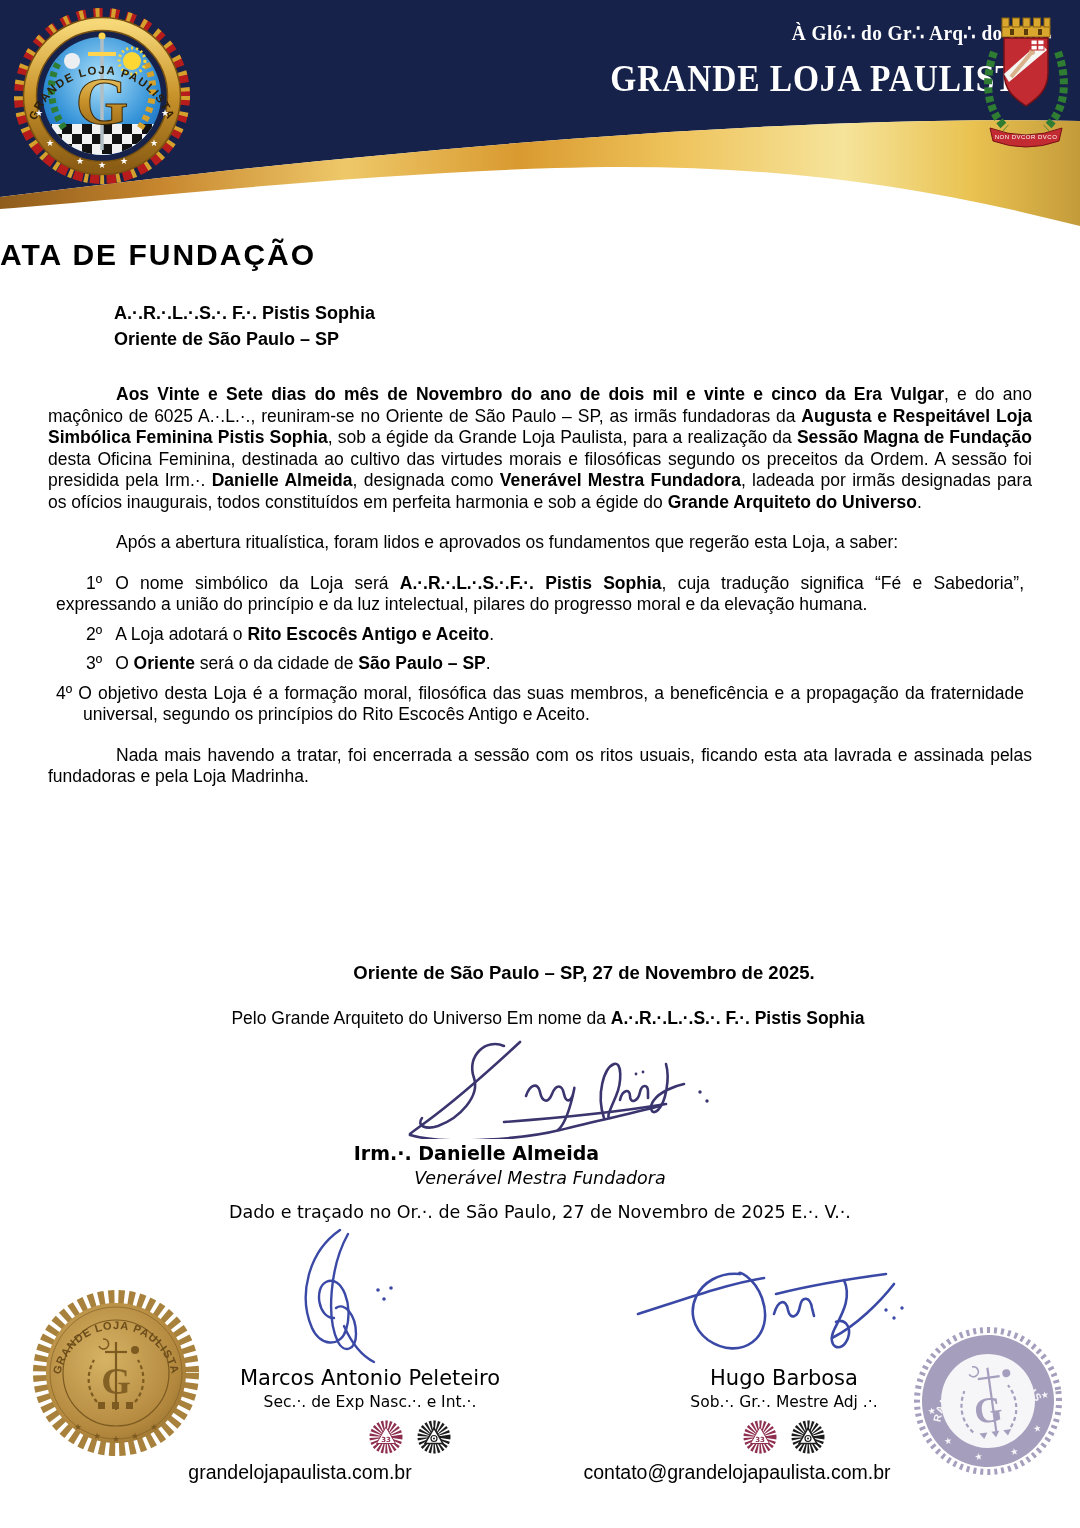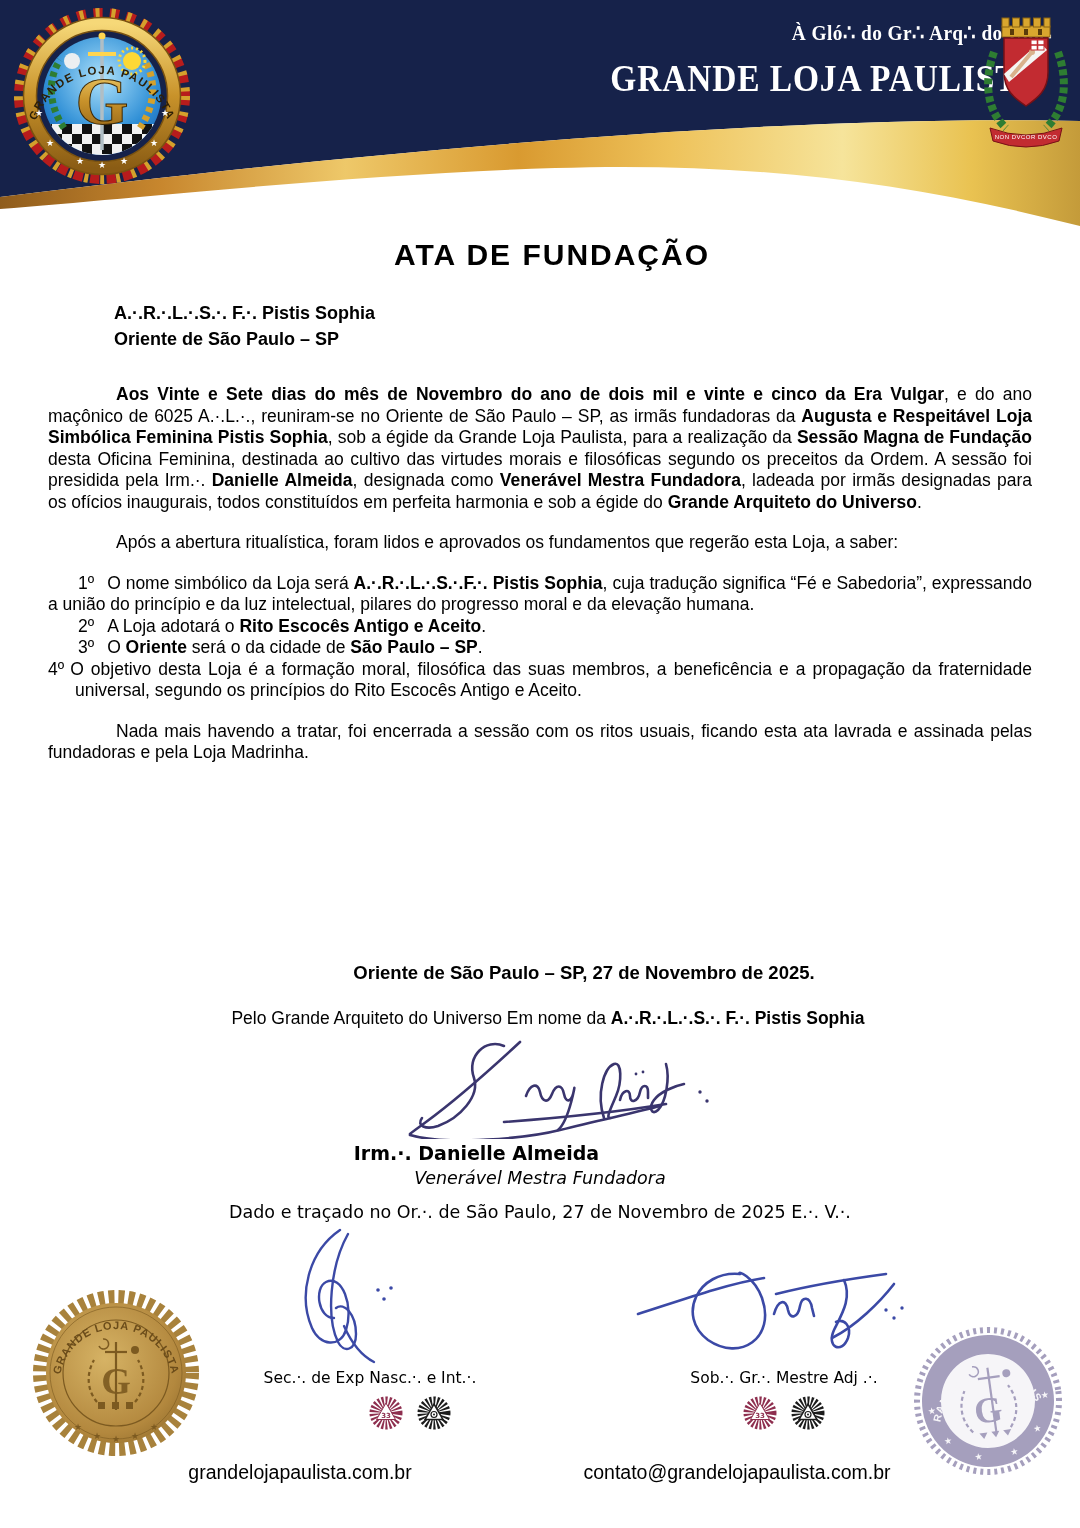--- a/index.html
+++ b/index.html
@@ -10,28 +10,28 @@
   .hdr-svg{position:absolute;top:0;left:0;}
   .hdr-texts{position:absolute;left:110px;right:10px;top:20px;text-align:right;color:#fff;
              font-family:"Liberation Serif",serif;}
   .dedication{font-size:22px;font-weight:700;letter-spacing:.5px;}
   .orgname{margin-top:10px;font-size:38px;font-weight:700;letter-spacing:1px;}
   .squeeze{display:inline-block;transform:scaleX(.88);transform-origin:center;}
   .badge{position:absolute;left:12px;top:6px;}
   .crest{position:absolute;left:980px;top:10px;}
 
   
-  .doc-title{position:absolute;top:238px;left:0;width:1040px;text-align:center;
-             font-size:30px;font-weight:700;letter-spacing:2px;margin-left:32px;}
+  .doc-title{position:absolute;top:238px;left:0;width:1040px;
+             font-size:30px;font-weight:700;letter-spacing:2px;}
   .lodge{position:absolute;left:114px;top:300px;font-weight:700;font-size:18px;line-height:26px;}
   .bodytext{position:absolute;left:48px;top:384px;width:984px;font-size:17.5px;line-height:21.5px;
             text-align:justify;}
   .p{margin:0 0 19px 0;}
   .ind{text-indent:68px;}
-  .item{margin:0;}
+  .item{margin:8px;}
   .i13{text-indent:30px;}
   .i4{padding-left:27px;text-indent:-27px;}
   .num13{margin-right:13px;}
   .num4{margin-right:6px;}
   .mb18{margin-bottom:19px;}
 
   .dateline{position:absolute;top:962px;left:0;width:1080px;text-align:center;
             font-weight:700;font-size:18.5px;padding-left:44px;}
   .invocation{position:absolute;top:1008px;left:8px;width:1080px;text-align:center;font-size:17.5px;}
 
@@ -273,20 +273,21 @@
     <path d="M62,4 C30,26 20,70 34,102 C42,120 62,122 68,104 C76,80 64,48 48,56 C36,62 40,92 56,92"></path>
     <path d="M70,8 C52,40 48,92 60,116 C66,128 78,124 78,108 C78,88 66,76 58,82"></path>
     <path d="M66,100 C74,118 84,130 96,136"></path>
     <g fill="#3b49a6" stroke="none">
       <circle cx="100" cy="64" r="1.8"></circle>
         <circle cx="106" cy="73" r="1.8"></circle>
         <circle cx="113" cy="62" r="1.8"></circle>
     </g>
   </svg>
   <div class="signer signer-left">
+    <div class="name">Marcos Antonio Peleteiro</div>
     <div class="role">Sec.·. de Exp Nasc.·. e Int.·.</div>
     <div class="emblems shift">
       <svg width="36" height="36" viewBox="0 0 36 36">
         <circle cx="18" cy="18" r="10" fill="none" stroke="#8e2f4f" stroke-width="13" stroke-dasharray="1.6 1.3"></circle>
         <polygon points="18,8 27.5,24.5 8.5,24.5" fill="#fff" stroke="#8e2f4f" stroke-width="1"></polygon>
         <text x="18" y="22.5" font-size="7" font-weight="bold" fill="#8e2f4f" text-anchor="middle">33</text>
       </svg>
       <svg width="36" height="36" viewBox="0 0 36 36">
         <circle cx="18" cy="18" r="10" fill="none" stroke="#1c1c1c" stroke-width="13" stroke-dasharray="1.6 1.3"></circle>
         <polygon points="18,9 27,24.5 9,24.5" fill="#fff" stroke="#1c1c1c" stroke-width="1.5"></polygon>
@@ -303,20 +304,21 @@
     <path d="M140,44 C180,34 220,28 250,24"></path>
     <path d="M208,30 C216,48 206,64 198,80 C190,98 206,104 212,88 C216,76 208,68 200,72"></path>
     <path d="M196,88 C220,76 244,52 258,34"></path>
     <g fill="#3b49a6" stroke="none">
       <circle cx="250" cy="60" r="1.7"></circle>
         <circle cx="258" cy="68" r="1.7"></circle>
         <circle cx="266" cy="58" r="1.7"></circle>
     </g>
   </svg>
   <div class="signer signer-right">
+    <div class="name">Hugo Barbosa</div>
     <div class="role">Sob.·. Gr.·. Mestre Adj .·.</div>
     <div class="emblems">
       <svg width="36" height="36" viewBox="0 0 36 36">
         <circle cx="18" cy="18" r="10" fill="none" stroke="#8e2f4f" stroke-width="13" stroke-dasharray="1.6 1.3"></circle>
         <polygon points="18,8 27.5,24.5 8.5,24.5" fill="#fff" stroke="#8e2f4f" stroke-width="1"></polygon>
         <text x="18" y="22.5" font-size="7" font-weight="bold" fill="#8e2f4f" text-anchor="middle">33</text>
       </svg>
       <svg width="36" height="36" viewBox="0 0 36 36">
         <circle cx="18" cy="18" r="10" fill="none" stroke="#1c1c1c" stroke-width="13" stroke-dasharray="1.6 1.3"></circle>
         <polygon points="18,9 27,24.5 9,24.5" fill="#fff" stroke="#1c1c1c" stroke-width="1.5"></polygon>

